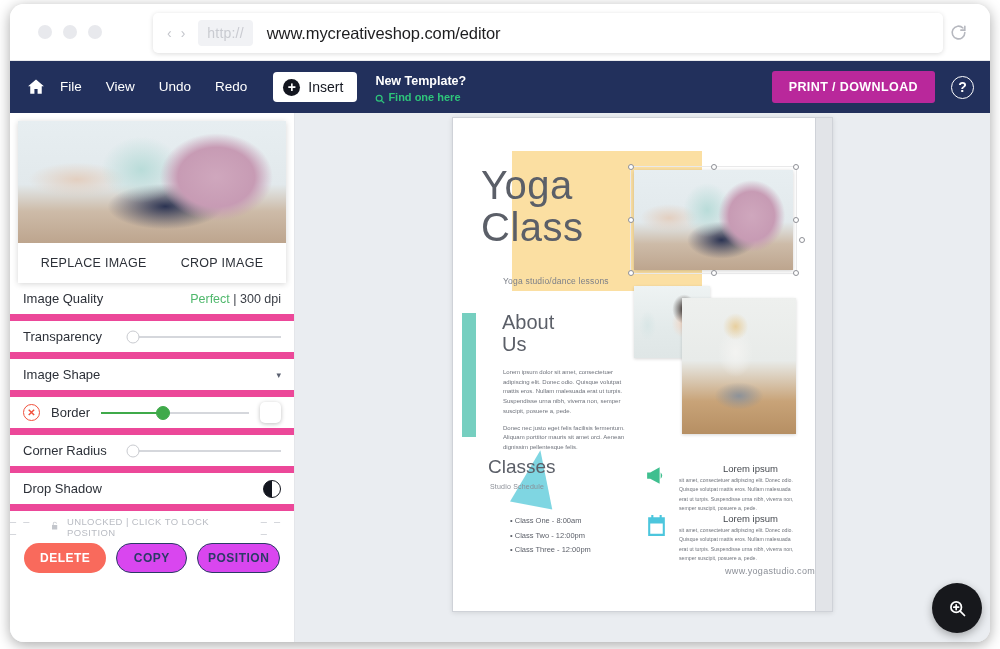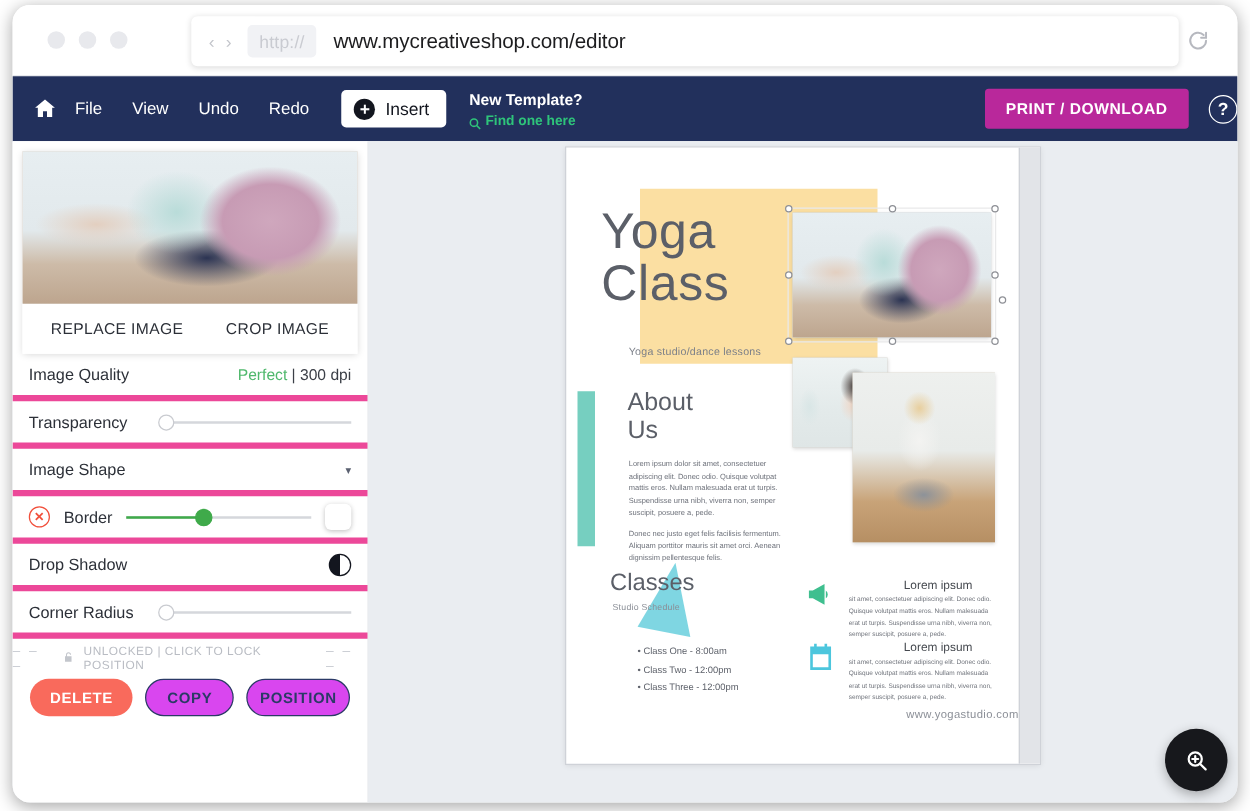--- a/index.html
+++ b/index.html
@@ -98,21 +98,21 @@
     display: flex; align-items: center; justify-content: center;
     font-size: 14px; line-height: 1; font-weight: 700;
   }
   .tmpl {
     margin-left: 18px; line-height: 1.25;
   }
   .tmpl-title { color: #ffffff; font-size: 12.5px; font-weight: 700; }
   .tmpl-link { color: #2ec47a; font-size: 11px; font-weight: 600; display: flex; align-items: flex-end; gap: 3px; margin-top: 1px;}
   .tmpl-link svg { width: 10px; height: 10px; }
   .toolbar-right {
-    margin-left: auto; display: flex; align-items: center; 
+    margin-left: auto; display: flex; align-items: center; padding-right: 16px;
   }
   .print-btn {
     background: #b9289b; color: #ffffff;
     font-size: 12.5px; font-weight: 700; letter-spacing: 0.4px;
     height: 32px; padding: 0 17px;
     display: flex; align-items: center; border-radius: 3px;
   }
   .help-icon {
     margin-left: 16px; width: 23px; height: 23px;
     border: 1.6px solid #ffffff; border-radius: 50%;
@@ -152,21 +152,21 @@
     align-items: center; justify-content: center; gap: 34px;
     background: #ffffff;
   }
   .thumb-actions span {
     font-size: 12.5px; color: #2c3038; letter-spacing: 0.3px;
   }
   .row {
     height: 38px;
     display: flex; align-items: center;
     padding: 0 13px;
-    border-bottom: 5px solid #ec4899;
+    border-bottom: 7px solid #ec4899;
     position: relative;
   }
   .row:first-of-type { border-top: 1px solid #eceef1; }
   .row-label { font-size: 13px; color: #2c3038; }
   .row-value { margin-left: auto; font-size: 12.5px; color: #3b3f47; }
   .row-value .ok { color: #4fb86c; }
   .caret { margin-left: auto; color: #5a6070; font-size: 9px; }
 
   .slider-wrap { margin-left: auto; display: flex; align-items: center; }
   .track {
@@ -458,31 +458,31 @@
           <span class="slider-wrap">
             <span class="track">
               <span class="fill" style="width:42%"></span>
               <span class="knob filled" style="left:42%"></span>
             </span>
             <span class="swatch"></span>
           </span>
         </div>
 
         <div class="row">
-          <span class="row-label">Drop Shadow</span>
-          <span class="shadow-toggle"></span>
-        </div>
-
-        <div class="row">
           <span class="row-label">Corner Radius</span>
           <span class="slider-wrap">
             <span class="track">
               <span class="knob" style="left:0%"></span>
             </span>
           </span>
+        </div>
+
+        <div class="row">
+          <span class="row-label">Drop Shadow</span>
+          <span class="shadow-toggle"></span>
         </div>
 
         <div class="lockbar">
           <span class="dashes">–  –  –</span>
           <span class="lock-icon">
             <svg viewBox="0 0 24 24" fill="#c3c6cc">
                 <path d="M7 10V7a5 5 0 0 1 10 0h-2a3 3 0 0 0-6 0v3h9v11H5V10z"></path>
               </svg>
           </span>
           <span>UNLOCKED | CLICK TO LOCK POSITION</span>

